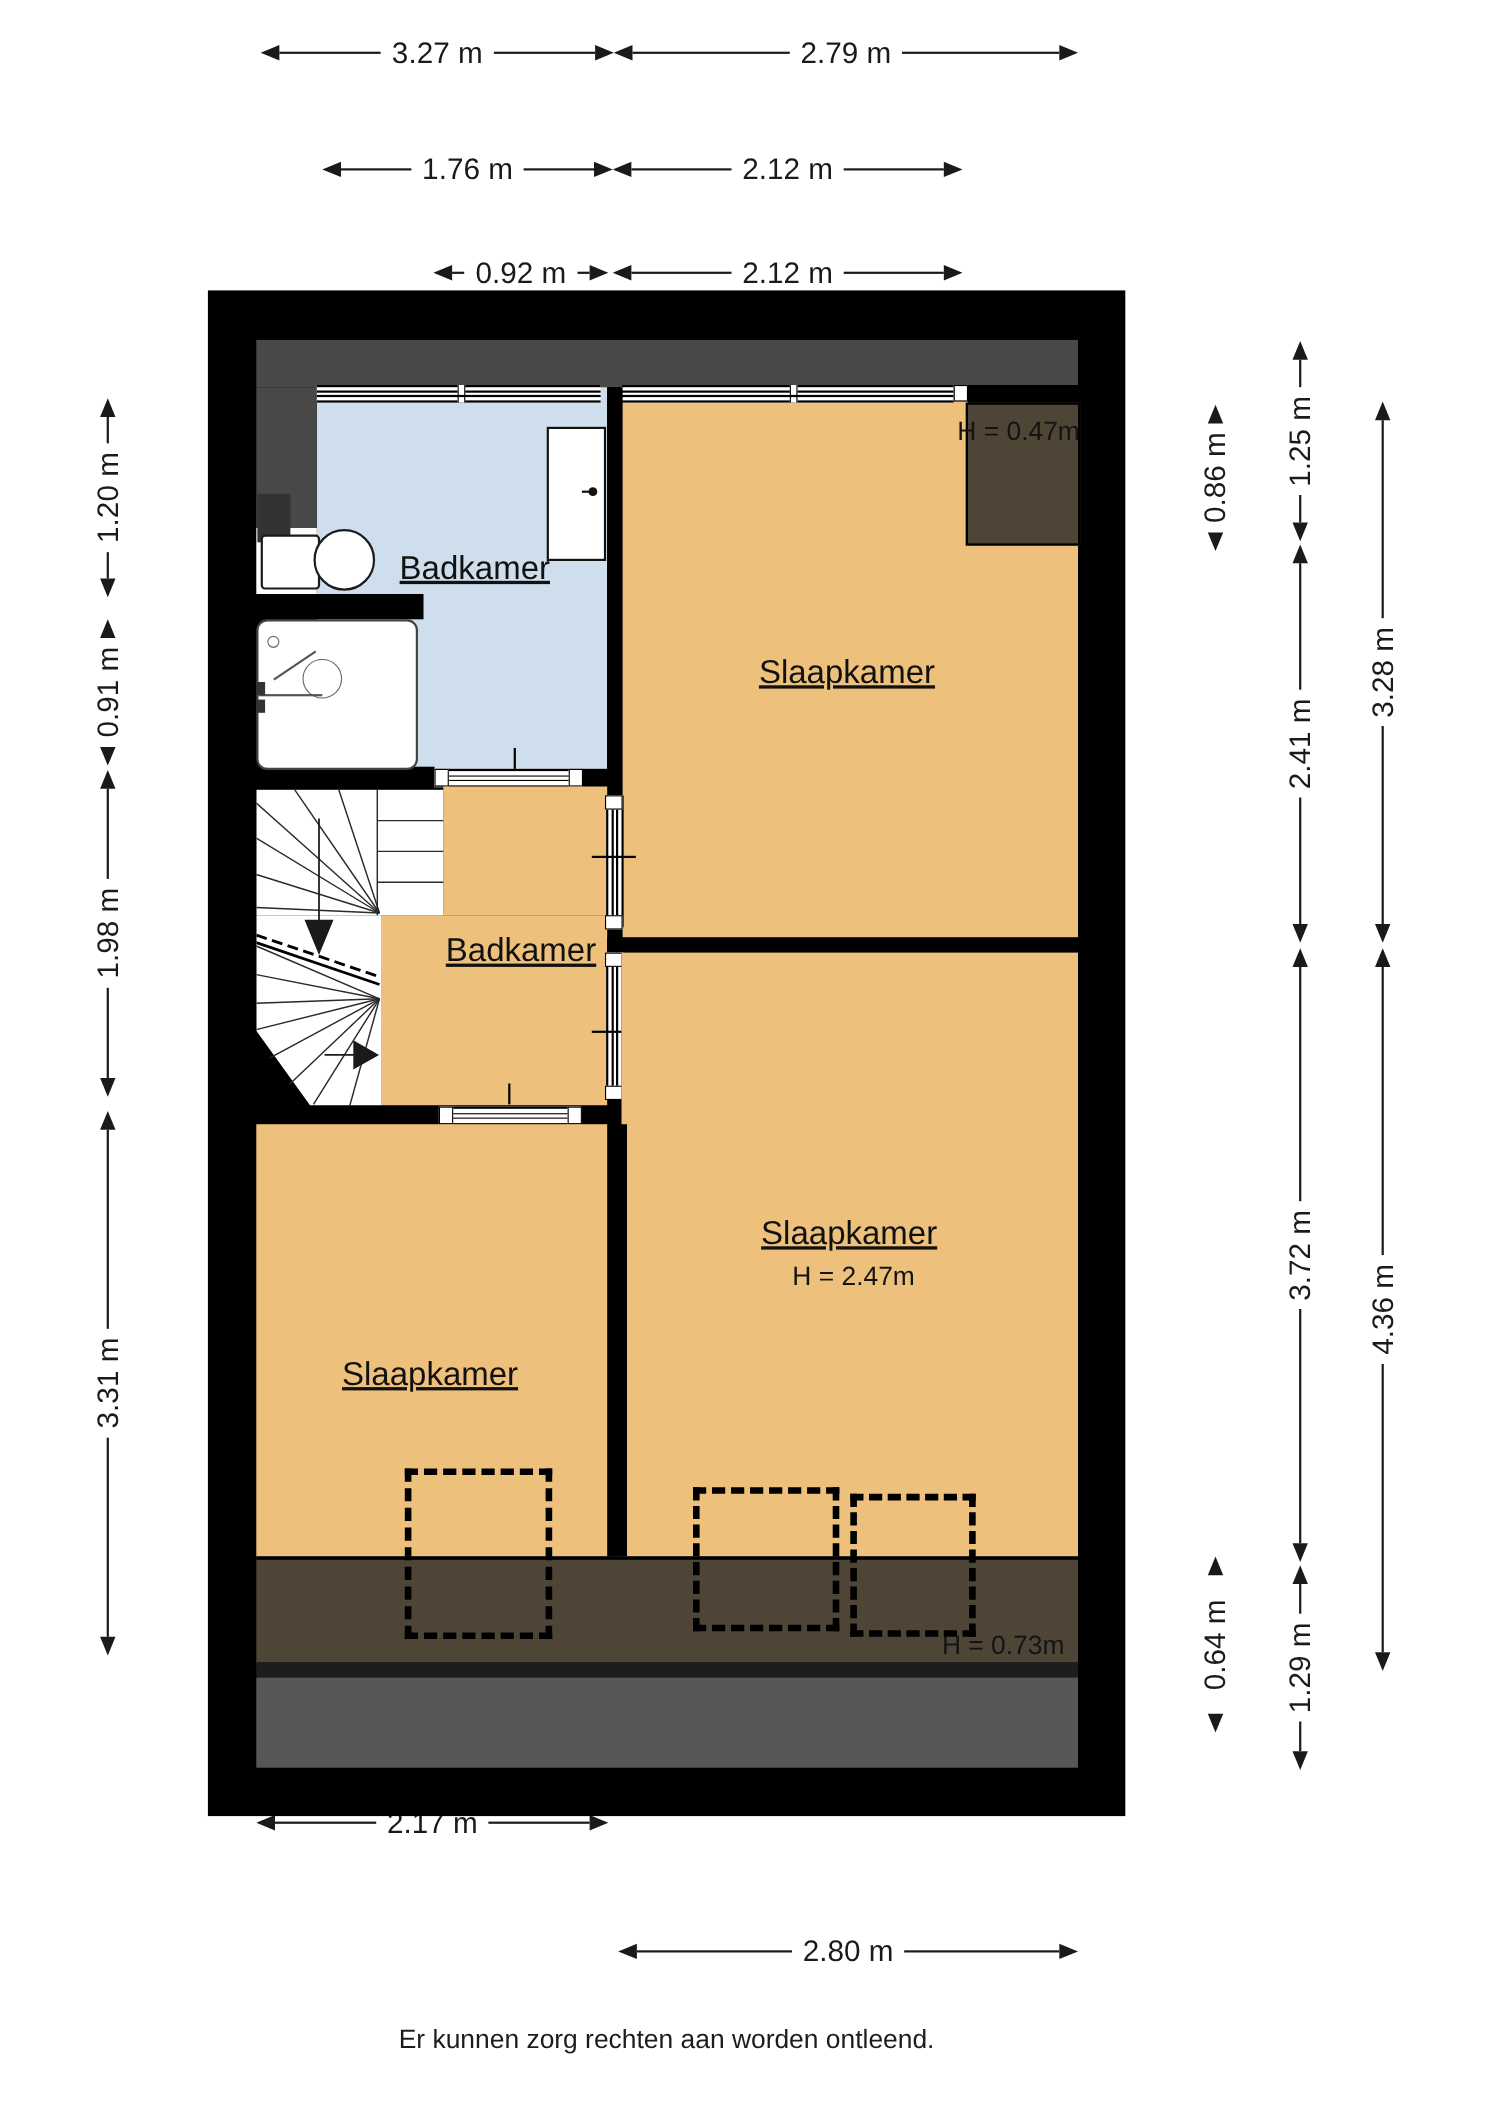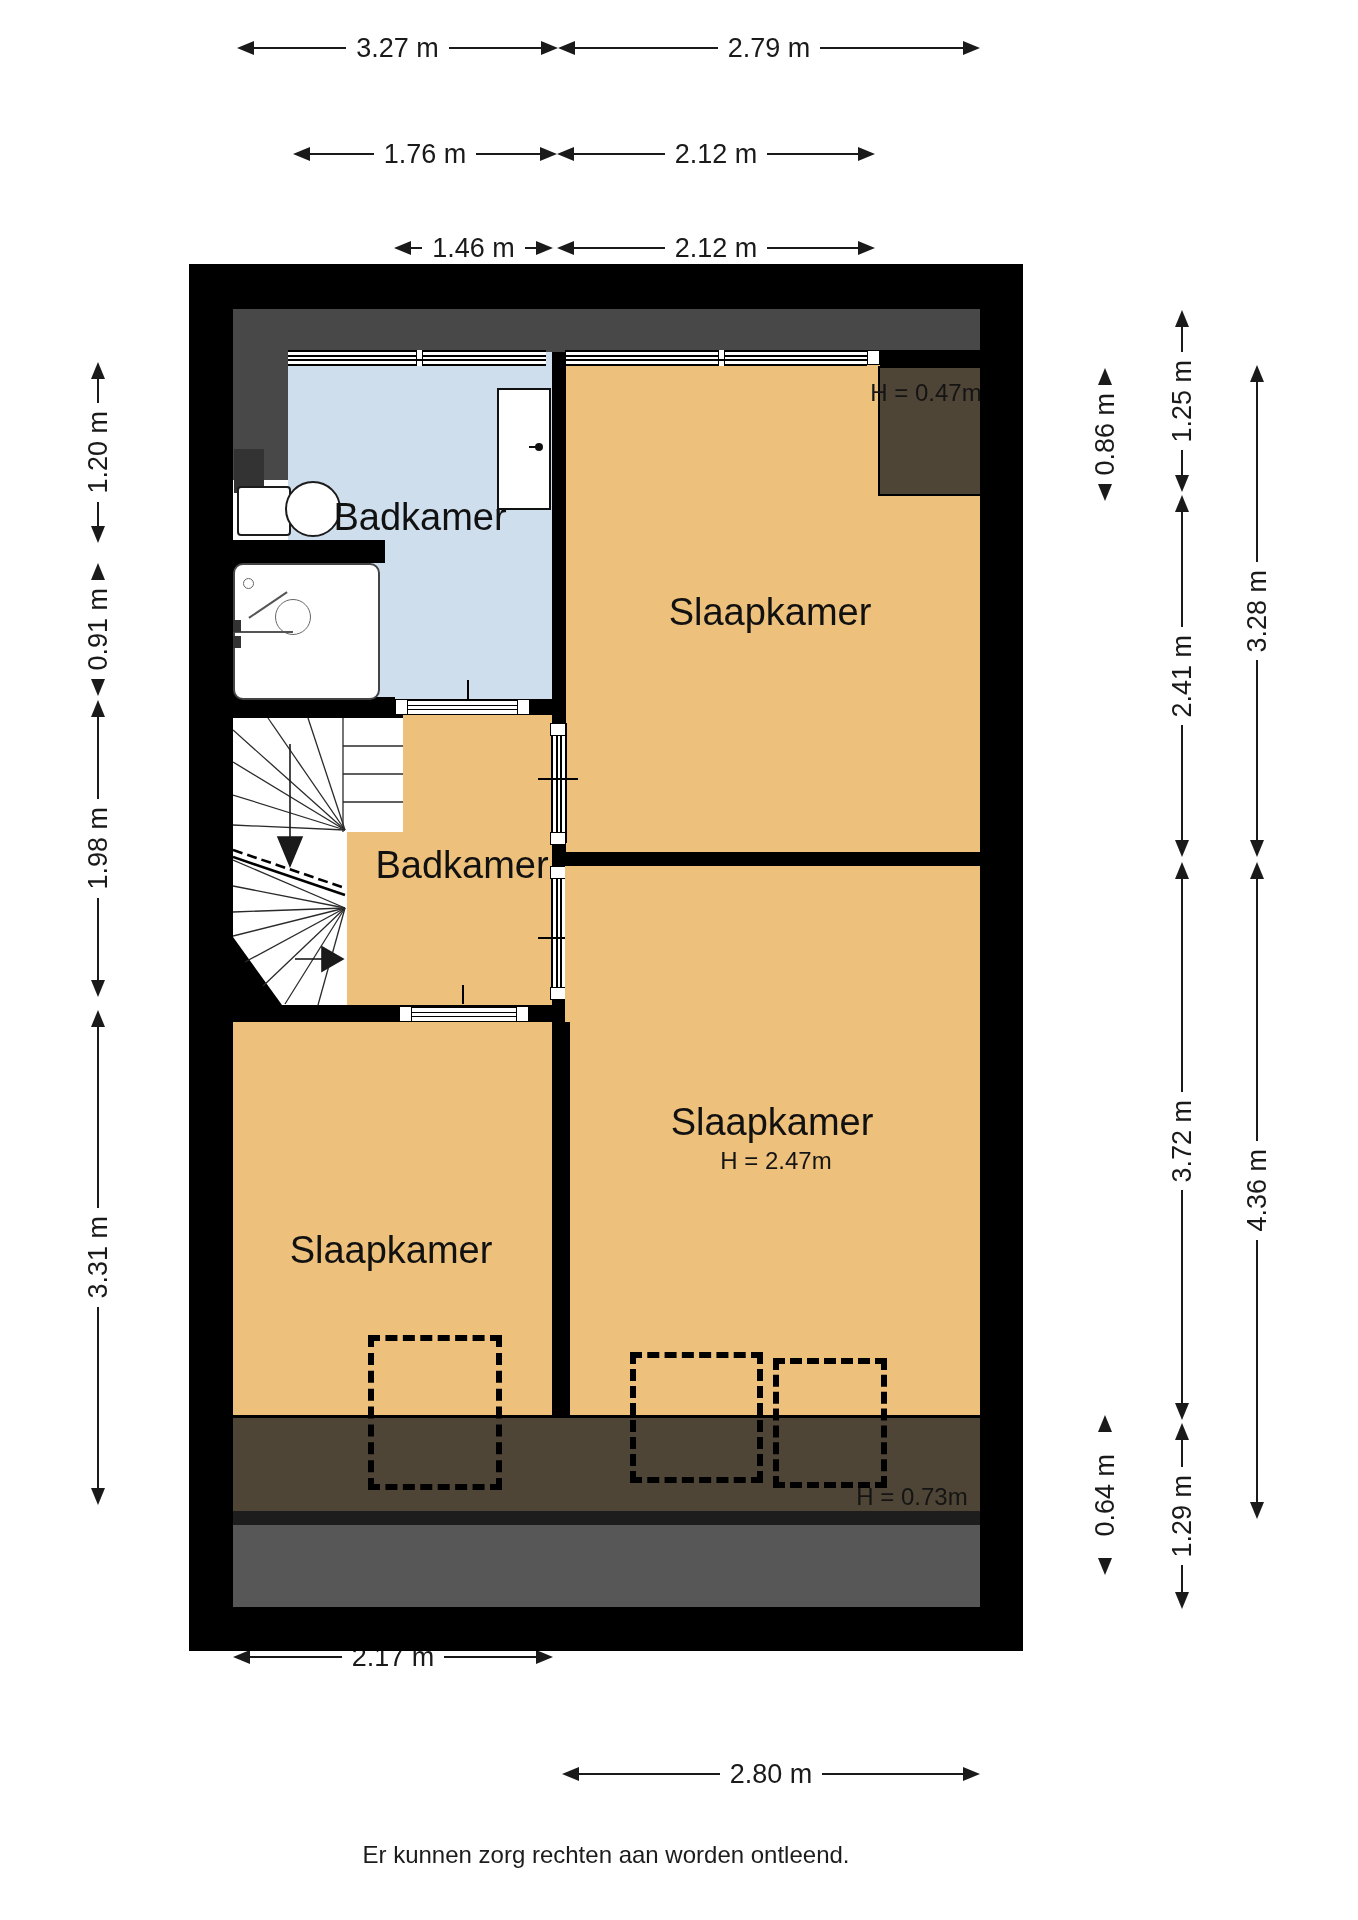--- a/index.html
+++ b/index.html
@@ -7,22 +7,22 @@
     --shadow_dark:#1d1d1d; --shadow:#575757; --wall:#000000; --ink:#1a1a1a; --line:#111111;
   }
   html,body{margin:0;padding:0;background:#fff;}
   .page{position:relative;width:1358px;height:1920px;background:#fff;overflow:hidden;
         font-family:"Liberation Sans","DejaVu Sans",sans-serif;color:var(--ink);}
   .abs{position:absolute;}
   
   .plan{position:absolute;background:var(--wall);}
   .w{position:absolute;background:var(--wall);}
   .room{position:absolute;}
-  .room-label{position:absolute;display:flex;align-items:center;justify-content:center;
-    font-size:38px;color:#111;white-space:nowrap;}
+  .room-label{position:absolute;display:flex;align-items:center;justify-content:flex-end;
+    font-size:30px;color:#111;white-space:nowrap;text-decoration:underline;}
   .h-label{position:absolute;display:flex;align-items:center;justify-content:center;
     font-size:24px;color:#141414;white-space:nowrap;}
   
   .win-h{position:absolute;background:#fff;border-top:2px solid #000;border-bottom:2px solid #000;}
   .win-h::before,.win-h::after{content:"";position:absolute;left:0;right:0;height:1.5px;background:#000;}
   .win-h::before{top:29%;} .win-h::after{top:60%;}
   .win-v{position:absolute;background:#fff;border-left:2px solid #000;border-right:2px solid #000;}
   .win-v::before,.win-v::after{content:"";position:absolute;top:0;bottom:0;width:1.5px;background:#000;}
   .win-v::before{left:29%;} .win-v::after{left:60%;}
   .wcap{position:absolute;background:#fff;border:1.5px solid #000;}
@@ -78,21 +78,21 @@
   <div class="hdim" style="left:557px;top:139px;width:318px;">
     <span class="tri-l"></span>
       <span class="ln"></span>
     <span class="lbl">2.12 m</span>
     <span class="ln"></span>
       <span class="tri-r"></span>
   </div>
   <div class="hdim" style="left:394px;top:233px;width:159px;">
     <span class="tri-l"></span>
       <span class="ln"></span>
-    <span class="lbl">1.46 m</span>
+    <span class="lbl">0.92 m</span>
     <span class="ln"></span>
       <span class="tri-r"></span>
   </div>
   <div class="hdim" style="left:557px;top:233px;width:318px;">
     <span class="tri-l"></span>
       <span class="ln"></span>
     <span class="lbl">2.12 m</span>
     <span class="ln"></span>
       <span class="tri-r"></span>
   </div>

